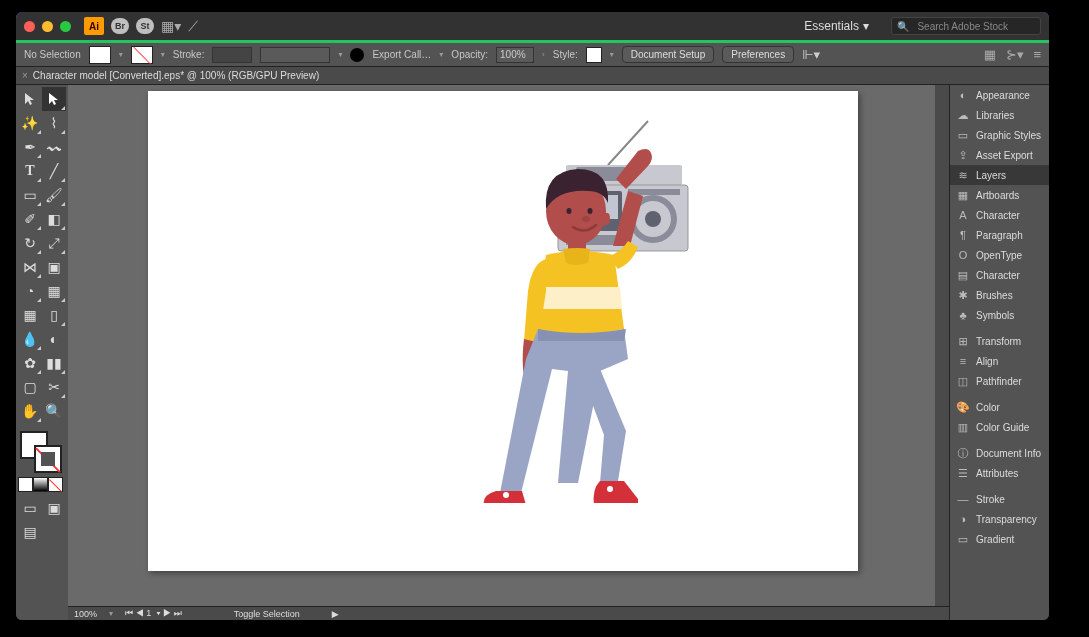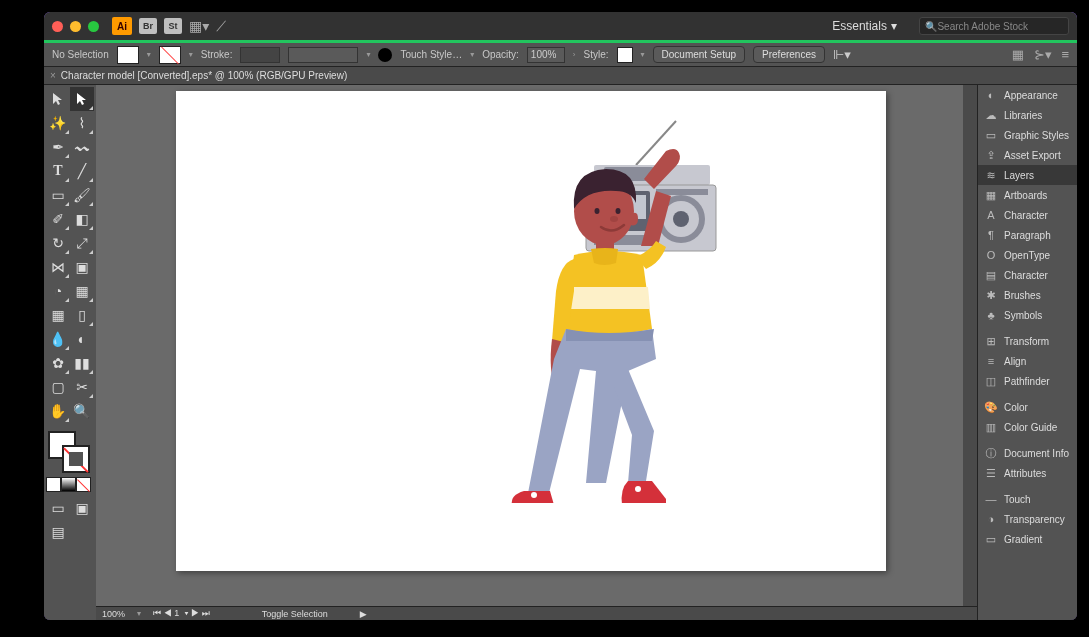--- a/index.html
+++ b/index.html
@@ -1,22 +1,22 @@
 <!DOCTYPE html>
 <html><head>
 <meta charset="utf-8">
 <style>
 * { margin:0; padding:0; box-sizing:border-box; font-family: "Helvetica Neue", Arial, sans-serif; }
 body { background:#000; width:1089px; height:637px; overflow:hidden; font-size:11px; color:#ccc; }
-.window { position:absolute; top:12px; left:44px; width:1033px; height:608px; background:#8b5cf6; border-radius:6px; box-shadow:0 10px 30px rgba(0,0,0,0.6); display:flex; flex-direction:column; overflow:hidden; }
+.window { position:absolute; top:12px; left:16px; width:1033px; height:608px; background:#8b5cf6; border-radius:6px; box-shadow:0 10px 30px rgba(0,0,0,0.6); display:flex; flex-direction:column; overflow:hidden; }
 .titlebar { height:28px; background:#323232; display:flex; align-items:center; padding:0 8px; gap:7px; }
 .tl-dot { width:11px; height:11px; border-radius:50%; }
 .dot-r { background:#ff5f57; } .dot-y { background:#febc2e; } .dot-g { background:#28c840; }
 .ai-badge { width:20px; height:18px; background:#ff9a00; color:#330000; font-weight:bold; font-size:10px; display:flex; align-items:center; justify-content:center; border-radius:2px; margin-left:6px; }
-.small-badge { width:18px; height:16px; background:#bfbfbf; color:#333; font-size:9px; font-weight:bold; display:flex; align-items:center; justify-content:center; border-radius:2px; }
+.small-badge { width:18px; height:16px; background:#bfbfbf; color:#333; font-size:9px; font-weight:bold; display:flex; align-items:center; justify-content:center; border-radius:8px; }
 .tb-icon { color:#aaa; font-size:14px; }
 .titlebar-right { margin-left:auto; display:flex; align-items:center; gap:22px; }
 .workspace { color:#ddd; font-size:12px; display:flex; align-items:center; gap:4px; }
 .searchbox { width:150px; height:18px; background:#262626; border:1px solid #444; border-radius:3px; display:flex; align-items:center; padding:0 5px; color:#888; font-size:10px; }
 .ctrlbar { height:27px; background:#535353; border-top:3px solid #22c55e; border-bottom:1px solid #222; display:flex; align-items:center; padding:0 8px; gap:8px; color:#ccc; font-size:10px; }
 .miniswatch { width:22px; height:18px; border:1px solid #222; background:#fff; }
 .stroke-ctrl { width:40px; height:16px; border:1px solid #333; background:#444; }
 .uni-ctrl { width:70px; height:16px; background:#5a5a5a; border:1px solid #333; }
 .opacity-val { width:38px; height:16px; background:#5a5a5a; border:1px solid #333; display:flex; align-items:center; padding:0 3px; }
 .cap { color:#c8c8c8; }
@@ -64,39 +64,39 @@
     <div class="small-badge">St</div>
     <span class="tb-icon">▦▾</span>
     <span class="tb-icon">⟋</span>
     <div class="titlebar-right">
       <div class="workspace">
         <span>Essentials</span>
         <span>▾</span>
       </div>
       <div class="searchbox">
         <span>🔍</span>
-        <span style="margin-left:0;color:#888;">Search Adobe Stock</span>
+        <span style="margin-left:8px;color:#888;">Search Adobe Stock</span>
       </div>
     </div>
   </div>
 
   <div class="ctrlbar">
     <span class="cap">No Selection</span>
     <div class="miniswatch"></div>
       <span class="dd">▾</span>
     <div class="miniswatch" style="position:relative;">
         <div style="position:absolute;width:120%;height:1px;background:#f33;transform:rotate(45deg);top:50%;left:-10%;"></div>
       </div>
       <span class="dd">▾</span>
     <span class="cap">Stroke:</span>
     <div class="stroke-ctrl"></div>
     <div class="uni-ctrl"></div>
       <span class="dd">▾</span>
     <div style="width:14px;height:14px;border-radius:50%;background:#000;"></div>
-    <span class="cap">Touch Style…</span>
+    <span class="cap">Export Call…</span>
       <span class="dd">▾</span>
     <span class="cap">Opacity:</span>
     <div class="opacity-val">
         <span>100%</span>
       </div>
     <span class="dd">›</span>
     <span class="cap">Style:</span>
     <div class="miniswatch" style="width:16px;height:16px;"></div>
       <span class="dd">▾</span>
     <div class="btn-pill">Document Setup</div>
@@ -344,21 +344,21 @@
           <span class="pi-icon">ⓘ</span>
           <span>Document Info</span>
         </div>
         <div class="panel-item">
           <span class="pi-icon">☰</span>
           <span>Attributes</span>
         </div>
         <div class="panel-sep"></div>
         <div class="panel-item">
           <span class="pi-icon">—</span>
-          <span>Touch</span>
+          <span>Stroke</span>
         </div>
         <div class="panel-item">
           <span class="pi-icon">◑</span>
           <span>Transparency</span>
         </div>
         <div class="panel-item">
           <span class="pi-icon">▭</span>
           <span>Gradient</span>
         </div>
       </div>

